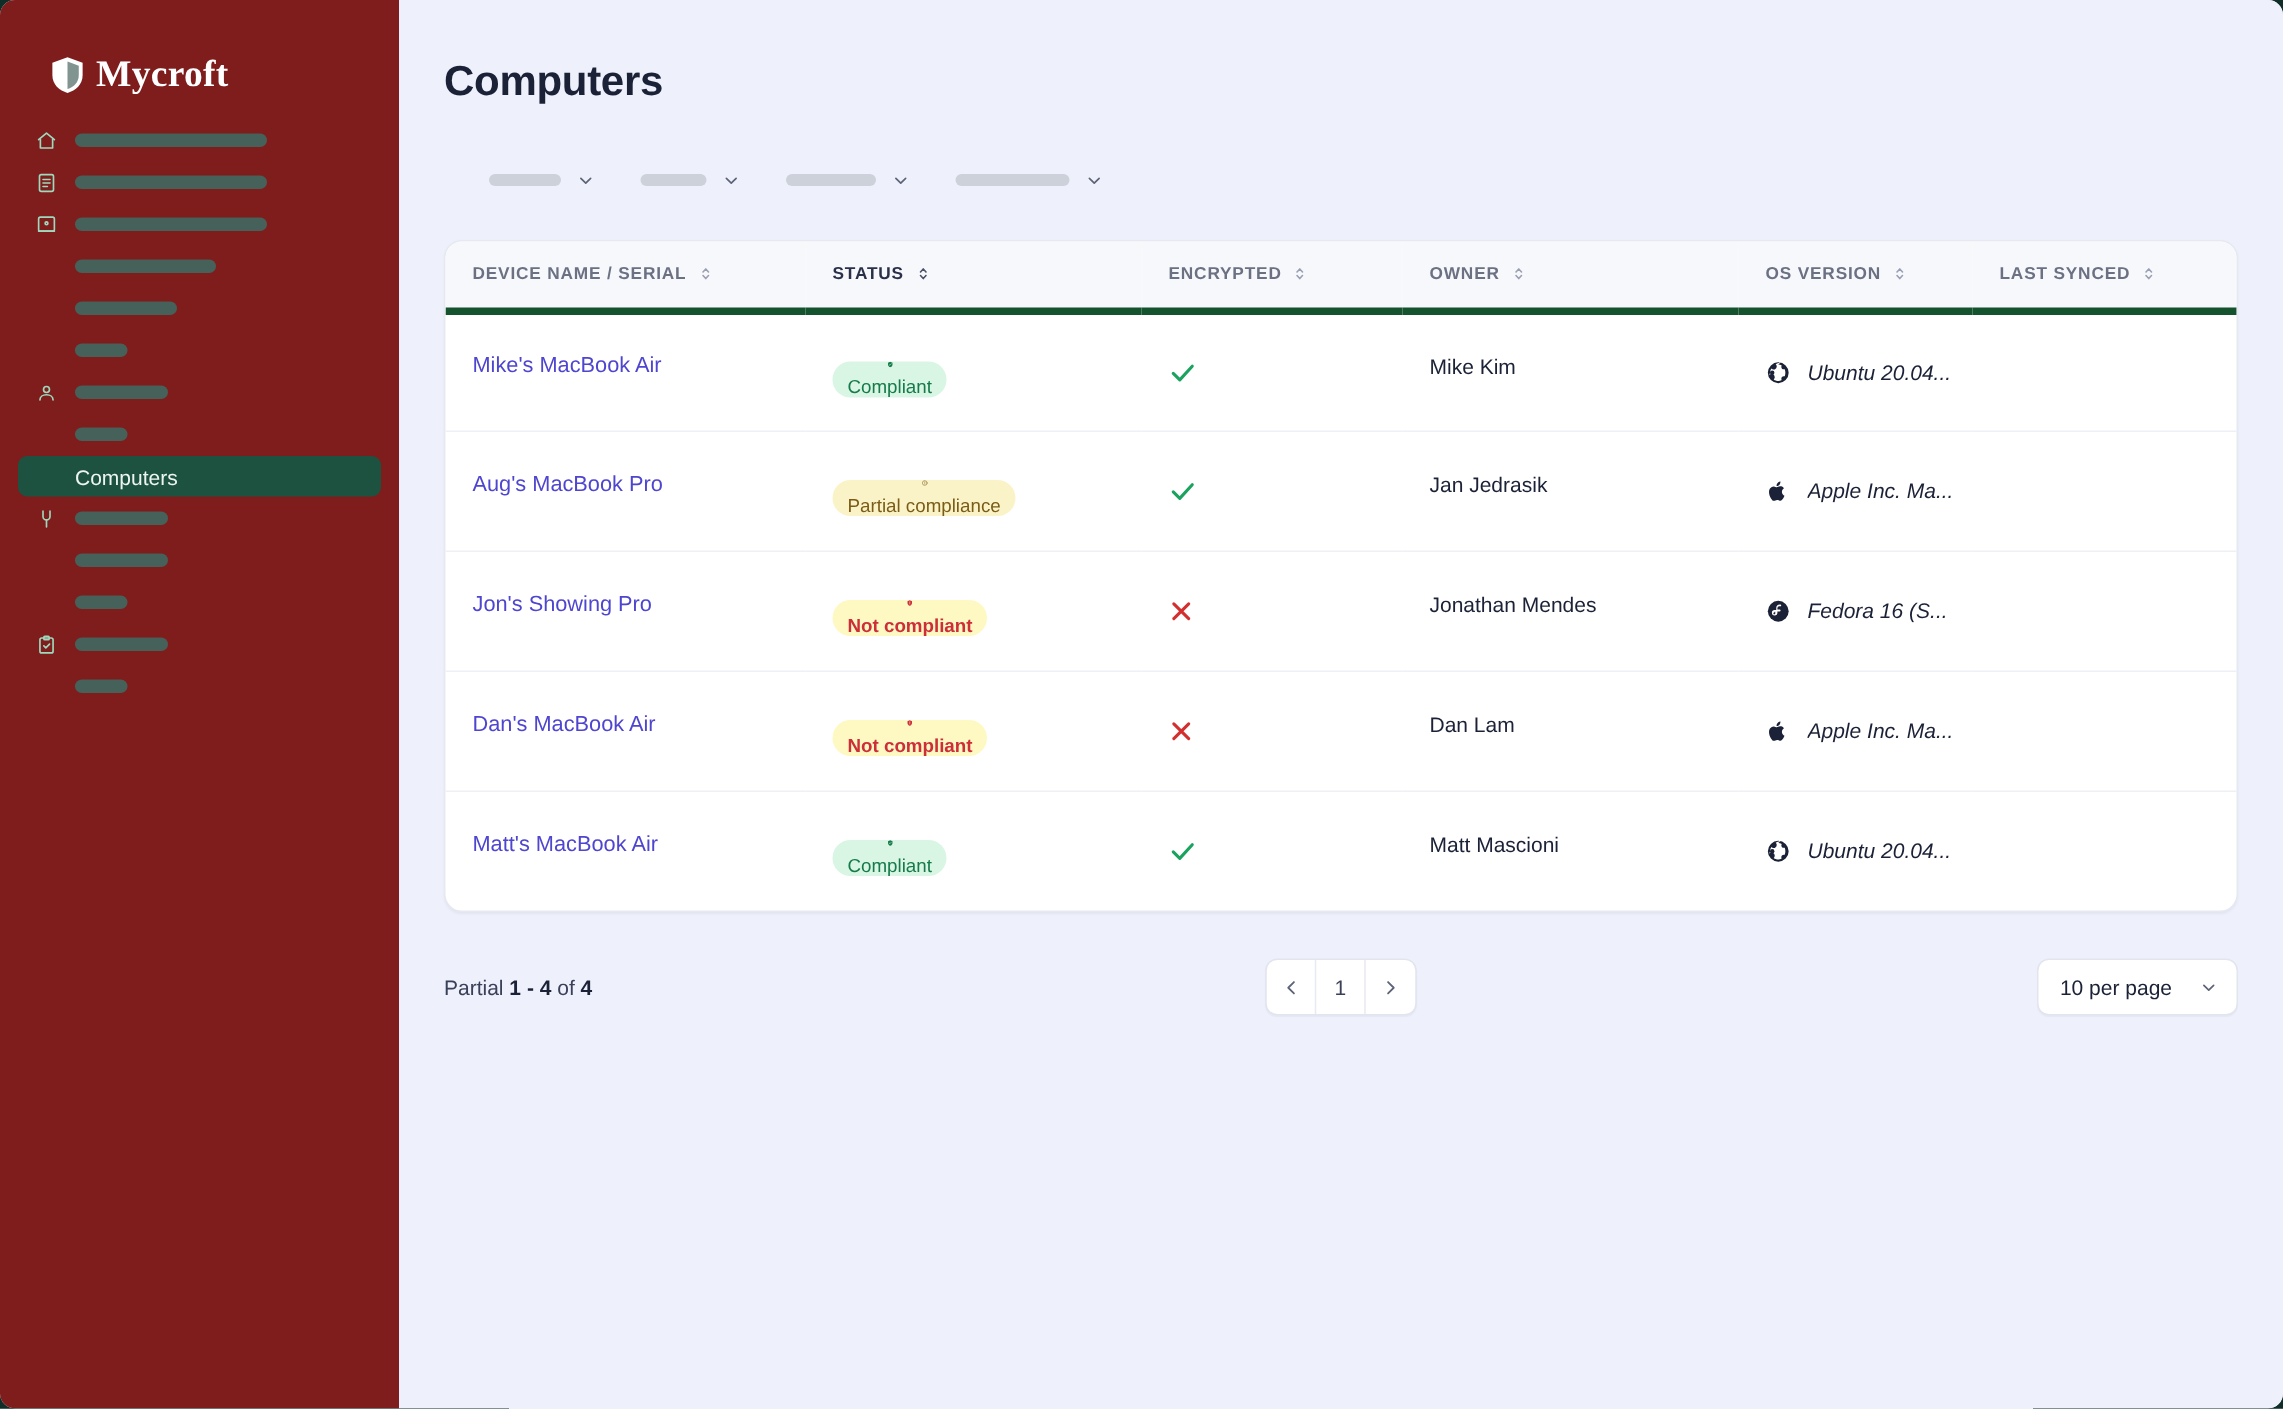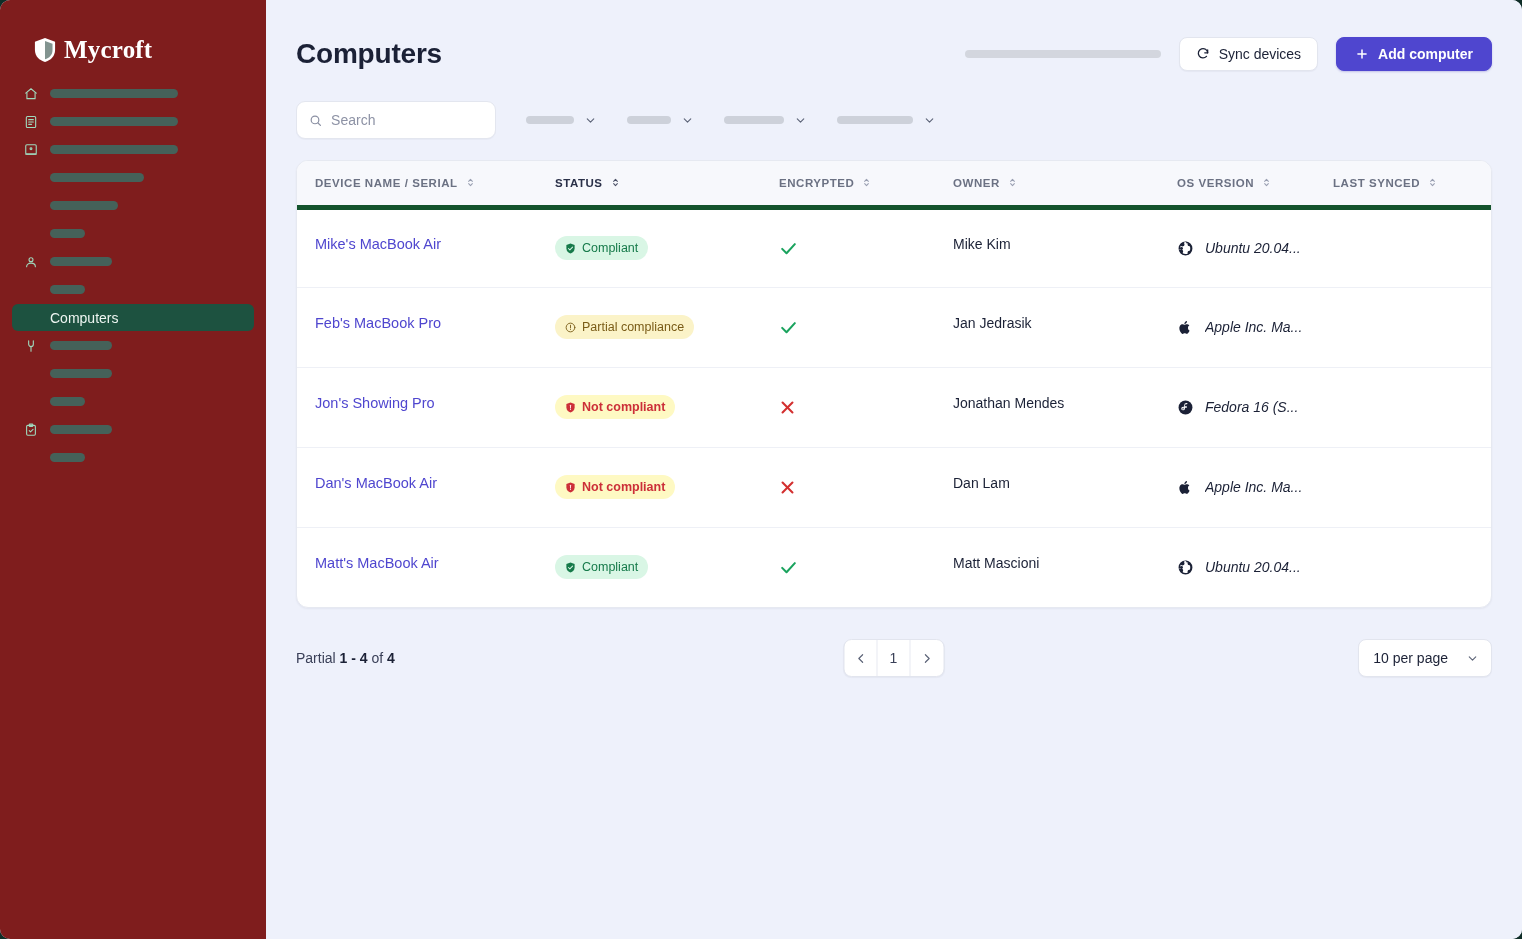--- a/index.html
+++ b/index.html
@@ -202,20 +202,21 @@
   }
   .skel-sub { height: 7px; border-radius: 4px; background: #cdd1da; }
 
   .badge {
     display: inline-flex; align-items: center; gap: 6px;
     height: 24px;
     padding: 0 10px;
     border-radius: 12px;
     font-size: 12.5px;
     white-space: nowrap;
+    flex-direction: column;
   }
   .badge svg { display: block; }
   .badge-ok      { background: #d9f6e5; color: #167a4a; }
   .badge-partial { background: #fbf3c8; color: #7a5c17; }
   .badge-bad     { background: #fef9c3; color: #cc2f39; font-weight: bold; }
 
   .mark { display: block; }
   .mark-ok { color: #1aa35e; }
   .mark-no { color: #d32f2f; }
 
@@ -375,47 +376,23 @@
           <span class="nav-ico empty"></span>
           <span class="skel" style="width: 35px;"></span>
         </div>
       </nav>
   </aside>
 
   <main class="main">
 
     <div class="topbar">
       <h1 class="page-title">Computers</h1>
-      <div class="topbar-right">
-        <span class="skel-top"></span>
-        <button class="btn btn-white">
-          <svg width="14" height="14" viewBox="0 0 24 24" fill="none" stroke="currentColor" stroke-width="2.2" stroke-linecap="round" stroke-linejoin="round">
-            <polyline points="20 5 20 10 15 10"></polyline>
-            <path d="M20 10a8 8 0 1 0-2 6"></path>
-          </svg>
-          <span>Sync devices</span>
-        </button>
-        <button class="btn btn-primary">
-          <svg width="14" height="14" viewBox="0 0 24 24" fill="none" stroke="currentColor" stroke-width="2.6" stroke-linecap="round">
-            <line x1="12" y1="5" x2="12" y2="19"></line>
-            <line x1="5" y1="12" x2="19" y2="12"></line>
-          </svg>
-          <span>Add computer</span>
-        </button>
-      </div>
     </div>
 
     <div class="filters">
-      <div class="search-box">
-        <svg width="15" height="15" viewBox="0 0 24 24" fill="none" stroke="currentColor" stroke-width="2.2" stroke-linecap="round">
-          <circle cx="11" cy="11" r="7"></circle>
-          <line x1="16.5" y1="16.5" x2="21" y2="21"></line>
-        </svg>
-        <input type="text" placeholder="Search" style="">
-      </div>
       <div id="filter-chips" style="display:flex;align-items:center;">
           <div class="filter-chip">
             <span class="skel-f" style="width:48px"></span>
             <svg class="chev" width="13" height="13" viewBox="0 0 24 24" fill="none" stroke="currentColor" stroke-width="2.1" stroke-linecap="round" stroke-linejoin="round">
               <polyline points="6 9 12 15 18 9"></polyline>
             </svg>
           </div>
           <div class="filter-chip">
             <span class="skel-f" style="width:44px"></span>
             <svg class="chev" width="13" height="13" viewBox="0 0 24 24" fill="none" stroke="currentColor" stroke-width="2.1" stroke-linecap="round" stroke-linejoin="round">
@@ -519,21 +496,21 @@
                       <circle cx="6.3" cy="12" r="2.1"></circle>
                     </svg>
                   </span>
                   <span class="os-text">Ubuntu 20.04...</span>
                 </span>
               </td>
               <td><span class="skel-sync"></span></td>
               <td></td>
             </tr>
             <tr>
-              <td><a class="dev-name">Feb's MacBook Pro</a><span class="skel-sub" style="width:88px"></span></td>
+              <td><a class="dev-name">Aug's MacBook Pro</a><span class="skel-sub" style="width:88px"></span></td>
               <td><span class="badge badge-partial">
                   <svg width="11" height="11" viewBox="0 0 24 24" fill="none" stroke="currentColor" stroke-width="2" stroke-linecap="round">
                     <circle cx="12" cy="12" r="9.5"></circle>
                     <line x1="12" y1="7" x2="12" y2="13"></line>
                     <line x1="12" y1="16.5" x2="12" y2="16.6"></line>
                   </svg>
                   <span>Partial compliance</span>
                 </span></td>
               <td>
                 <svg class="mark mark-ok" width="19" height="19" viewBox="0 0 24 24" fill="none" stroke="currentColor" stroke-width="2.6" stroke-linecap="round" stroke-linejoin="round">

